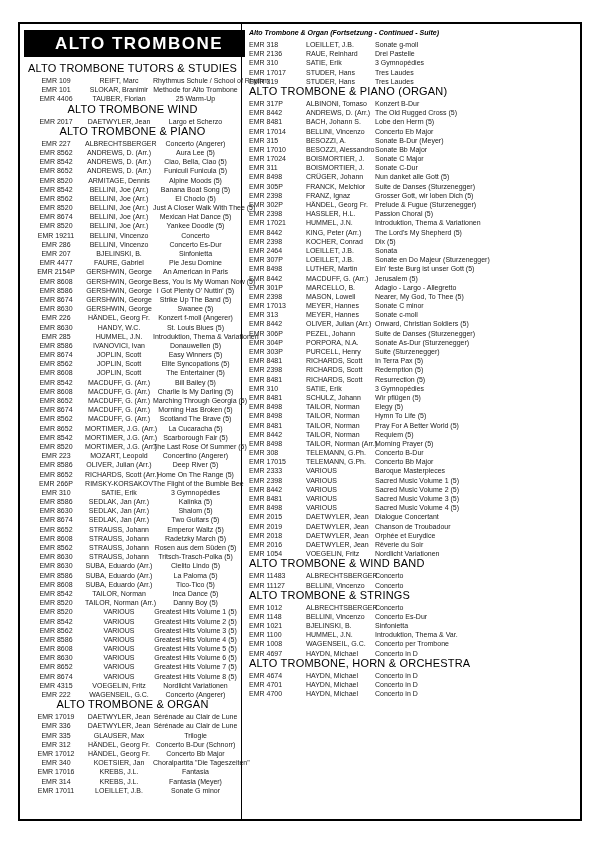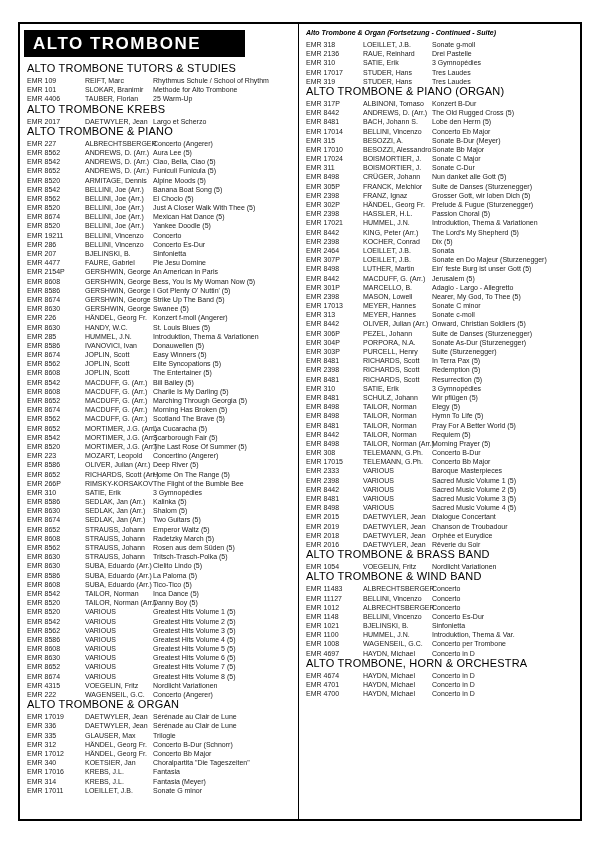--- a/index.html
+++ b/index.html
@@ -7,21 +7,21 @@
     width:600px;height:849px;background:#ffffff;position:relative;
     font-family:"Liberation Sans", sans-serif;color:#1a1a1a;
     -webkit-font-smoothing:antialiased;
   }
   .frame{
     position:absolute;left:18px;top:22px;width:564px;height:799px;
     border:2px solid #000;box-sizing:border-box;display:flex;
     overflow:hidden;background:#fff;
   }
   .col{box-sizing:border-box;padding:4px 3px 0 7px;}
-  .col-left{width:279px;border-right:1px solid #000;}
+  .col-left{width:222px;border-right:1px solid #000;text-align:center;}
   .col-right{flex:1;}
   .title-bar{
     background:#000;color:#fff;font-weight:bold;font-size:17px;
     letter-spacing:1.5px;height:27px;line-height:27px;padding-left:9px;
     width:212px;margin:2px 0 6px -3px;white-space:nowrap;
   }
   .sec-title{
     font-weight:normal;font-size:11px;line-height:10px;color:#000;
     margin:0 0 3px 0;letter-spacing:0.2px;white-space:nowrap;
   }
@@ -54,21 +54,21 @@
       <div class="row">
         <span class="code">EMR 101</span>
         <span class="composer">SLOKAR, Branimir</span>
         <span class="work">Methode for Alto Trombone</span>
       </div>
       <div class="row">
         <span class="code">EMR 4406</span>
         <span class="composer">TAUBER, Florian</span>
         <span class="work">25 Warm-Up</span>
       </div>
-      <div class="sec-title">ALTO TROMBONE KREBS</div>
+      <div class="sec-title">ALTO TROMBONE WIND</div>
       <div class="row">
         <span class="code">EMR 2017</span>
         <span class="composer">DAETWYLER, Jean</span>
         <span class="work">Largo et Scherzo</span>
       </div>
       <div class="sec-title">ALTO TROMBONE &amp; PIANO</div>
       <div class="row">
         <span class="code">EMR 227</span>
         <span class="composer">ALBRECHTSBERGER</span>
         <span class="work">Concerto (Angerer)</span>
@@ -686,37 +686,37 @@
       <div class="row">
         <span class="code">EMR 2018</span>
         <span class="composer">DAETWYLER, Jean</span>
         <span class="work">Orphée et Eurydice</span>
       </div>
       <div class="row">
         <span class="code">EMR 2016</span>
         <span class="composer">DAETWYLER, Jean</span>
         <span class="work">Rêverie du Soir</span>
       </div>
-      <div class="sec-title">ALTO TROMBONE &amp; BRASS BAND</div>
       <div class="row">
         <span class="code">EMR 1054</span>
         <span class="composer">VOEGELIN, Fritz</span>
         <span class="work">Nordlicht Variationen</span>
       </div>
       <div class="sec-title">ALTO TROMBONE &amp; WIND BAND</div>
       <div class="row">
         <span class="code">EMR 11483</span>
         <span class="composer">ALBRECHTSBERGER</span>
         <span class="work">Concerto</span>
       </div>
       <div class="row">
         <span class="code">EMR 11127</span>
         <span class="composer">BELLINI, Vincenzo</span>
         <span class="work">Concerto</span>
       </div>
+      <div class="sec-title">ALTO TROMBONE &amp; STRINGS</div>
       <div class="row">
         <span class="code">EMR 1012</span>
         <span class="composer">ALBRECHTSBERGER</span>
         <span class="work">Concerto</span>
       </div>
       <div class="row">
         <span class="code">EMR 1148</span>
         <span class="composer">BELLINI, Vincenzo</span>
         <span class="work">Concerto Es-Dur</span>
       </div>

